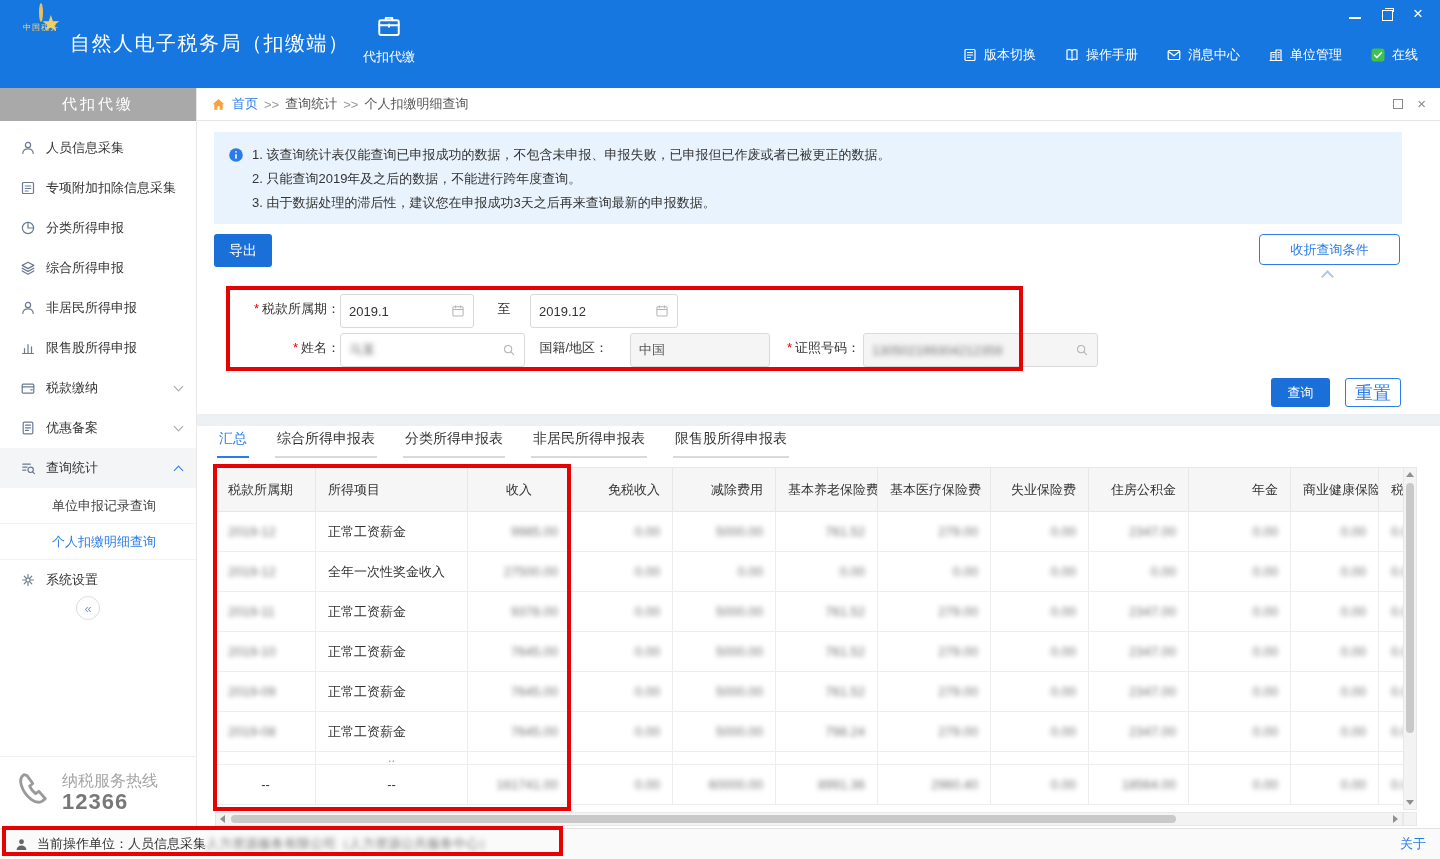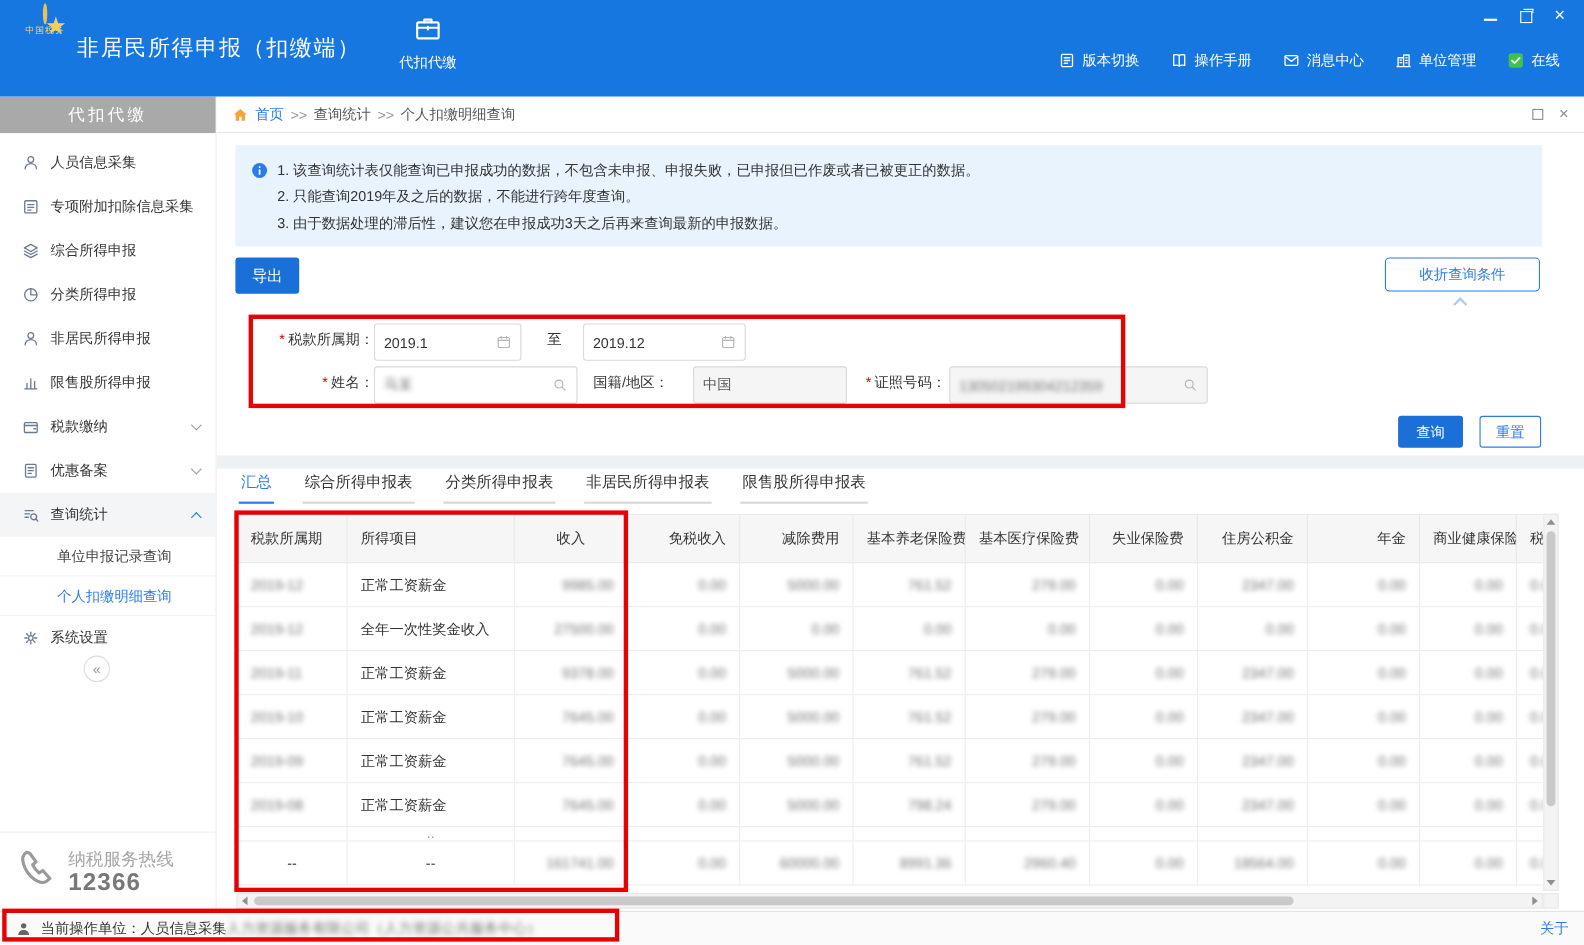--- a/index.html
+++ b/index.html
@@ -75,21 +75,21 @@
   .input .val{flex:1;white-space:nowrap;overflow:hidden;}
   .input.disabled{background:#f5f5f5;color:#555;}
   .input .in-icon{display:inline-flex;color:#b5b5b5;margin-left:4px;}
   .in-period-from{left:143px;top:206px;width:134px;}
   .in-period-to{left:333px;top:206px;width:148px;}
   .in-name{left:143px;top:245px;width:185px;}
   .in-nat{left:433px;top:245px;width:140px;}
   .in-id{left:666px;top:245px;width:235px;}
 
   .btn-query{position:absolute;left:1074px;top:290px;width:59px;height:29px;background:#1a6fd8;border:none;color:#fff;font-size:13px;border-radius:3px;cursor:pointer;}
-  .btn-reset{position:absolute;left:1148px;top:290px;width:56px;height:29px;background:#fff;border:1px solid #2b7ce9;color:#2b7ce9;font-size:13px;border-radius:3px;cursor:pointer;}
+  .btn-reset{position:absolute;left:1148px;top:290px;width:56px;height:29px;background:#fff;border:1px solid #2b7ce9;color:#2b7ce9;font-size:18px;border-radius:3px;cursor:pointer;}
 
   .gray-strip{position:absolute;left:0;top:326px;width:1243px;height:12px;background:#eef1f4;}
 
   .result-tabs{position:absolute;left:20px;top:342px;display:flex;gap:26px;}
   .tab{font-size:14px;color:#333;padding:0 2px 8px 2px;border-bottom:2px solid #d9d9d9;cursor:pointer;white-space:nowrap;}
   .tab.active{color:#2b7ce9;border-bottom-color:#2b7ce9;}
 
   .table-zone{position:absolute;left:18px;top:379px;width:1188px;height:343px;overflow:hidden;}
   table{border-collapse:collapse;table-layout:fixed;width:1253px;}
   th{height:44px;background:#f6f6f6;border:1px solid #e7e7e7;font-weight:normal;color:#333;font-size:13px;padding:0 12px;white-space:nowrap;overflow:hidden;}
@@ -125,21 +125,21 @@
   .anno-status{left:2px;top:826px;width:561px;height:30px;}
 </style>
 </head>
 <body>
 
 <header class="topbar">
   <div class="emblem">
     <span class="disc"></span>
     <span class="caption">中国税务</span>
   </div>
-  <div class="app-title">非居民所得申报（扣缴端）</div>
+  <div class="app-title">自然人电子税务局（扣缴端）</div>
   <div class="module-tab">
     <span class="mt-ic"><svg width="26" height="26" viewBox="0 0 16 16" fill="none" stroke="currentColor" stroke-width="1.2" stroke-linecap="round" stroke-linejoin="round">
           <rect x="2" y="4.5" width="12" height="9" rx="1"></rect>
           <path d="M6 4.5V3h4v1.5M2 7.5h12M8 7v1.5"></path>
         </svg></span>
     <span class="mt-label">代扣代缴</span>
   </div>
   <nav class="top-links">
       <div class="top-link">
         <span class="tl-ic">
@@ -211,34 +211,34 @@
           <svg width="16" height="16" viewBox="0 0 16 16" fill="none" stroke="currentColor" stroke-width="1.2" stroke-linecap="round" stroke-linejoin="round">
             <rect x="2.5" y="2.5" width="11" height="11" rx="1"></rect>
             <path d="M5.2 6h5.6M5.2 8.5h5.6M5.2 11h3"></path>
           </svg>
         </span>
         <span class="mi-label">专项附加扣除信息采集</span>
       </div>
       <div class="menu-item">
         <span class="mi-icon">
           <svg width="16" height="16" viewBox="0 0 16 16" fill="none" stroke="currentColor" stroke-width="1.2" stroke-linecap="round" stroke-linejoin="round">
+            <circle cx="8" cy="8" r="5.6"></circle>
+            <path d="M8 2.4V8h5.6"></path>
+          </svg>
+        </span>
+        <span class="mi-label">分类所得申报</span>
+      </div>
+      <div class="menu-item">
+        <span class="mi-icon">
+          <svg width="16" height="16" viewBox="0 0 16 16" fill="none" stroke="currentColor" stroke-width="1.2" stroke-linecap="round" stroke-linejoin="round">
             <path d="M8 2.2l5.8 3.2L8 8.6 2.2 5.4z"></path>
             <path d="M2.2 8.2L8 11.4l5.8-3.2M2.2 11L8 14.2 13.8 11"></path>
           </svg>
         </span>
         <span class="mi-label">综合所得申报</span>
-      </div>
-      <div class="menu-item">
-        <span class="mi-icon">
-          <svg width="16" height="16" viewBox="0 0 16 16" fill="none" stroke="currentColor" stroke-width="1.2" stroke-linecap="round" stroke-linejoin="round">
-            <circle cx="8" cy="8" r="5.6"></circle>
-            <path d="M8 2.4V8h5.6"></path>
-          </svg>
-        </span>
-        <span class="mi-label">分类所得申报</span>
       </div>
       <div class="menu-item">
         <span class="mi-icon">
           <svg width="16" height="16" viewBox="0 0 16 16" fill="none" stroke="currentColor" stroke-width="1.2" stroke-linecap="round" stroke-linejoin="round">
             <circle cx="8" cy="5" r="2.6"></circle>
             <path d="M2.8 13.5c0-2.9 2.3-4.7 5.2-4.7s5.2 1.8 5.2 4.7"></path>
           </svg>
         </span>
         <span class="mi-label">非居民所得申报</span>
       </div>

